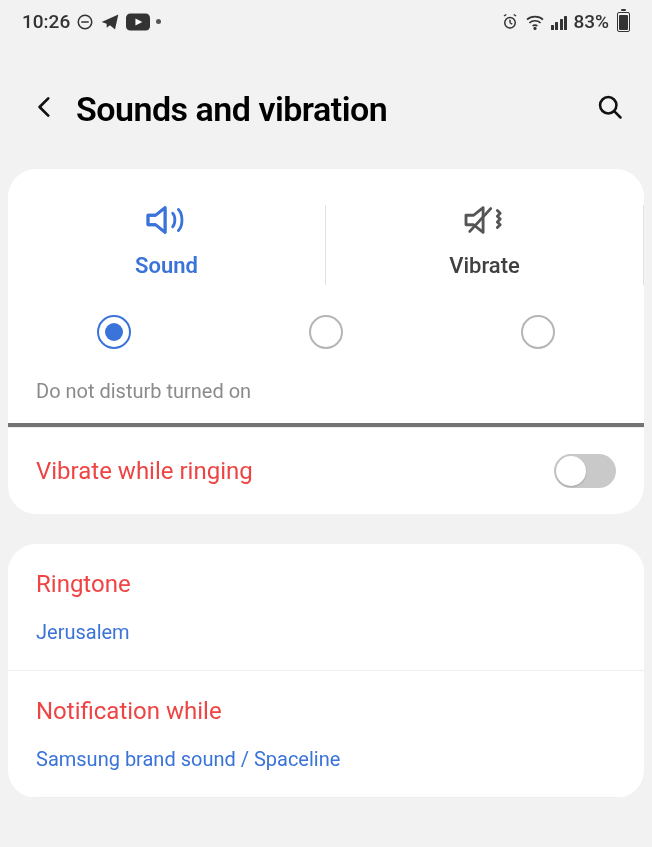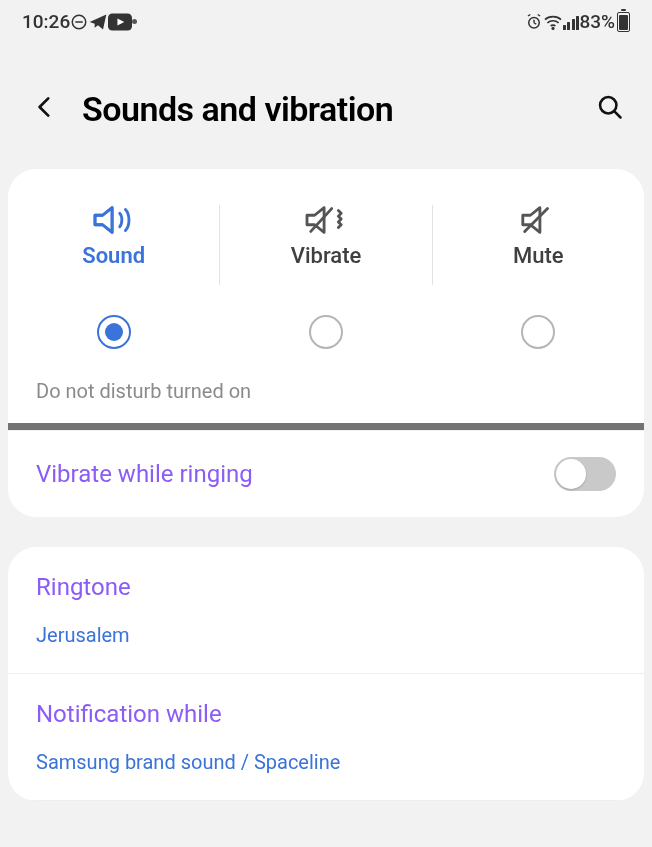--- a/index.html
+++ b/index.html
@@ -14,57 +14,57 @@
     
     .status-bar {
       display: flex;
       justify-content: space-between;
       align-items: center;
       padding: 10px 22px 6px 22px;
       font-size: 19px;
       font-weight: 500;
       color: #333;
     }
-    .status-left, .status-right { display: flex; align-items: center; }
+    .status-left, .status-right { display: flex; align-items: center; gap: 6px; }
     .status-left .dot { width: 5px; height: 5px; border-radius: 50%; background: #555; }
     .ic { display: inline-flex; align-items: center; justify-content: center; }
     .battery {
       width: 13px; height: 20px; border: 1.5px solid #333; border-radius: 2px;
       position: relative; display: inline-block; margin-left: 2px;
     }
     .battery::before {
       content: ""; position: absolute; top: -4px; left: 3px; width: 5px; height: 2.5px;
       background: #333; border-radius: 1px;
     }
     .battery::after {
       content: ""; position: absolute; bottom: 1px; left: 1px; right: 1px;
       height: 83%; background: #333; border-radius: 1px;
     }
     
     .page-header {
-      display: flex; align-items: center; gap: 24px;
+      display: flex; align-items: center; gap: 18px;
       padding: 50px 28px 40px 32px;
     }
     .back-chevron svg { width: 26px; height: 30px; }
     .page-title {
       flex: 1; font-size: 34px; font-weight: 600; letter-spacing: -0.5px;
     }
     .search-btn svg { width: 28px; height: 28px; }
     
     .card {
       background: #fff; border-radius: 28px; margin: 0 8px 30px 8px;
       overflow: hidden;
     }
     
     .mode-row {
       display: flex; align-items: stretch; padding: 30px 0 10px 0;
     }
     .mode-col {
       flex: 1; display: flex; flex-direction: column; align-items: center;
-      gap: 2px;
+      gap: 12px;
     }
     .mode-divider {
       width: 1px; background: #e3e3e3; align-self: stretch; margin: 6px 0 0 0;
       height: 80px;
     }
     .mode-icon { height: 42px; display: flex; align-items: center; justify-content: center; }
     .mode-label { font-size: 22px; font-weight: 500; color: #404040; }
     .mode-col.active .mode-label { color: #3a73d9; font-weight: 600; }
     
     .radio-row {
@@ -76,29 +76,29 @@
       display: flex; align-items: center; justify-content: center; cursor: pointer;
       background: #fff;
     }
     .radio.active { border-color: #3a73d9; }
     .radio-dot {
       width: 18px; height: 18px; border-radius: 50%; background: #3a73d9;
     }
     
     .note {
       padding: 6px 28px 20px 28px; color: #8b8b8b; font-size: 20px;
-      border-bottom: 7px solid #737373;
+      border-bottom: 4px solid #737373;
     }
     
     .row {
       display: flex; align-items: center; justify-content: space-between;
       padding: 26px 28px; border-top: 1px solid #eee;
     }
     .row:first-child { border-top: none; align-items: flex-end; }
-    .row-label { font-size: 24px; color: #8b5cf6; }
+    .row-label { font-size: 24px; color: #ef4444; }
     .row-sub { font-size: 20px; color: #3a73d9; margin-top: 22px; }
     .row-content { display: flex; flex-direction: column; }
     
     .toggle {
       width: 62px; height: 34px; border-radius: 17px; background: #c9c9c9;
       position: relative; cursor: pointer;
     }
     .toggle-thumb {
       position: absolute; left: 2px; top: 2px; width: 30px; height: 30px;
       border-radius: 50%; background: #fff;
@@ -202,29 +202,20 @@
         <svg width="46" height="38" viewBox="0 0 48 40" fill="none" stroke="#555" stroke-width="3" stroke-linejoin="round" stroke-linecap="round">
           <path d="M4 15 L4 25 L12 25 L22 33 L22 7 L12 15 Z"></path>
           <line x1="30" y1="8" x2="8" y2="32"></line>
           <path d="M37 10 L40 13 L37 16 L40 19 L37 22 L40 25 L37 28"></path>
         </svg>
       </div>
       <div class="mode-label">Vibrate</div>
     </div>
     <div class="mode-divider"></div>
 
-    <div class="mode-col">
-      <div class="mode-icon">
-        <svg width="46" height="38" viewBox="0 0 48 40" fill="none" stroke="#555" stroke-width="3" stroke-linejoin="round" stroke-linecap="round">
-          <path d="M8 15 L8 25 L16 25 L26 33 L26 7 L16 15 Z"></path>
-          <line x1="34" y1="8" x2="10" y2="32"></line>
-        </svg>
-      </div>
-      <div class="mode-label">Mute</div>
-    </div>
   </div>
 
   <div class="radio-row">
     <div class="radio-col">
       <div class="radio active">
         <div class="radio-dot"></div>
       </div>
     </div>
     <div class="radio-col">
       <div class="radio"></div>

